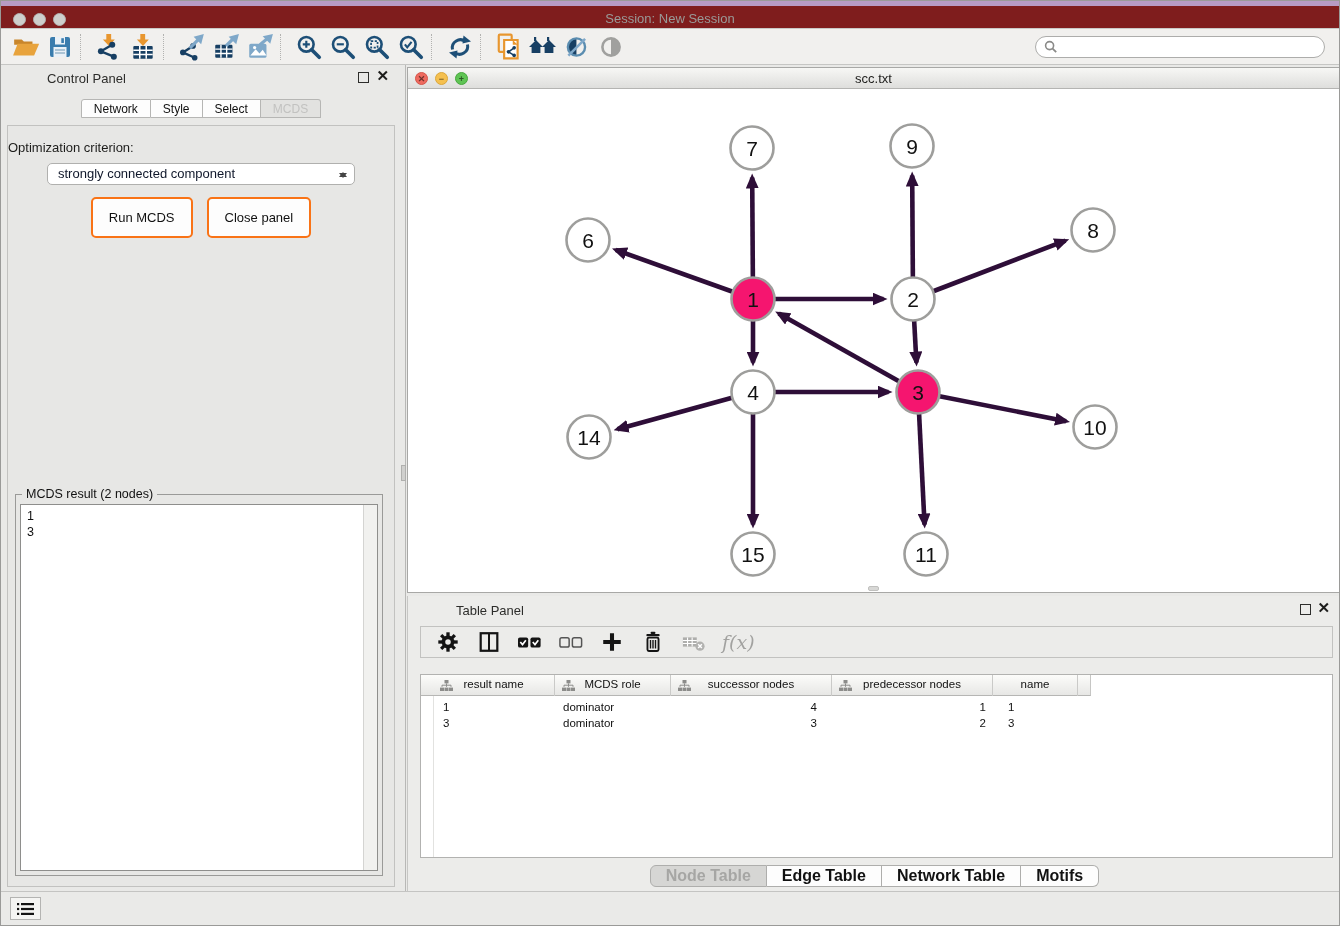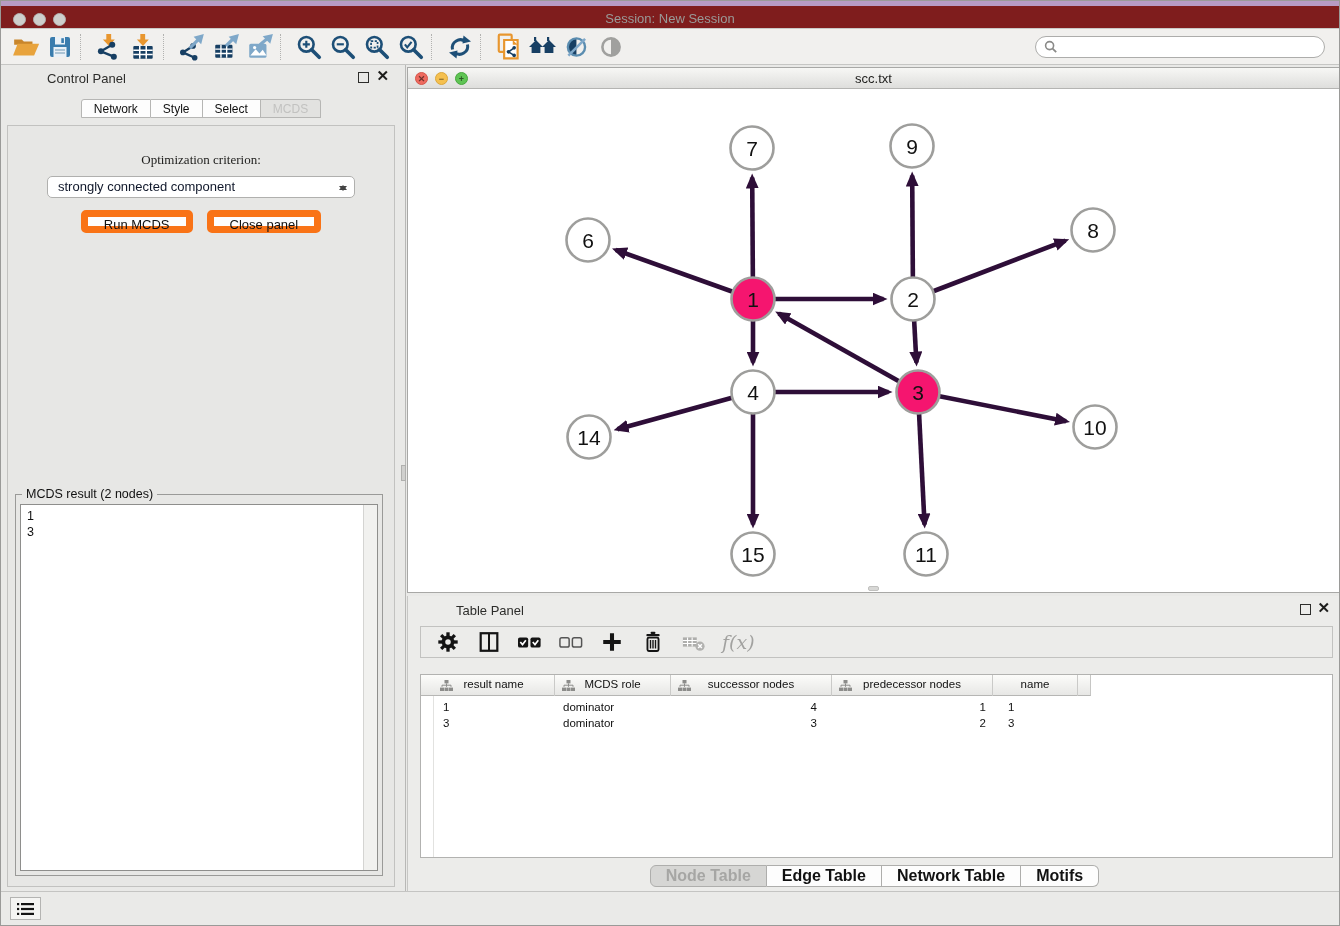--- a/index.html
+++ b/index.html
@@ -30,27 +30,27 @@
   .panel-title{position:absolute;left:10px;top:6px;font-size:13px;color:#2d2d2b;margin-left:36px;}
   .float-btn{position:absolute;top:7px;width:11px;height:11px;border:1.6px solid #2d2d2b;background:transparent;}
   .close-btn{position:absolute;top:3px;font-size:15px;font-weight:bold;color:#1c1c1a;line-height:16px;}
   .cpanel .float-btn{right:32px;} .cpanel .close-btn{right:12px;}
 
   .cp-tabs{display:flex;justify-content:center;margin-top:8px;}
   .cp-tab{height:19px;padding:2px 12px 0 12px;font-size:12px;color:#111;background:#fdfdfd;border:1px solid #b6b6b4;border-left:none;}
   .cp-tab:first-child{border-left:1px solid #b6b6b4;border-radius:3px 0 0 0;}
   .cp-tab.disabled{background:#e2e2e0;color:#c2c2c0;border-radius:0 3px 0 0;}
   .cp-body{position:absolute;left:6px;right:6px;top:60px;bottom:6px;border:1px solid #c2c2c0;background:#e7e7e5;}
-  .opt-label{margin-top:26px;text-align:center;font-size:13px;color:#1d1d1b;font-family:Liberation Serif, serif;}
+  .opt-label{margin-top:14px;font-size:13px;color:#1d1d1b;}
   .dropdown{position:relative;margin:8px auto 0 auto;width:308px;height:22px;background:#fff;border:1px solid #b0b0ae;border-radius:5px;font-size:13px;color:#0f172a;line-height:20px;padding-left:10px;}
   .dd-arrows{position:absolute;right:6px;top:2px;width:10px;height:18px;}
   .dd-arrows:before{content:"";position:absolute;left:1px;top:2px;border:4px solid transparent;border-bottom:5px solid #444;}
   .dd-arrows:after{content:"";position:absolute;left:1px;bottom:2px;border:4px solid transparent;border-top:5px solid #444;}
   .cp-buttons{display:flex;justify-content:center;gap:14px;margin-top:12px;}
-  .cp-btn{height:23px;padding:0 16px;background:#fdfdfd;border:7px solid #f97316;border-radius:5px;font-size:13px;color:#111;}
+  .cp-btn{height:41px;padding:0 16px;background:#fdfdfd;border:2px solid #f97316;border-radius:5px;font-size:13px;color:#111;}
 
   .mcds-box{position:absolute;left:7px;right:11px;top:368px;bottom:10px;border:1px solid #9a9a98;}
   .mcds-legend{position:absolute;left:6px;top:-8px;background:#e7e7e5;padding:0 4px;font-size:12.5px;color:#111;}
   .mcds-inner{position:absolute;left:4px;right:4px;top:9px;bottom:4px;background:#fff;border:1px solid #8e8e8c;}
   .mcds-scroll{position:absolute;right:0;top:0;bottom:0;width:14px;background:#f1f1ef;border-left:1px solid #d4d4d2;}
   .mcds-line{font-size:12.5px;color:#111;line-height:16px;padding-left:6px;}
   .mcds-lines{padding-top:3px;}
 
   
   .right{position:absolute;left:406px;top:0;width:934px;height:828px;}

